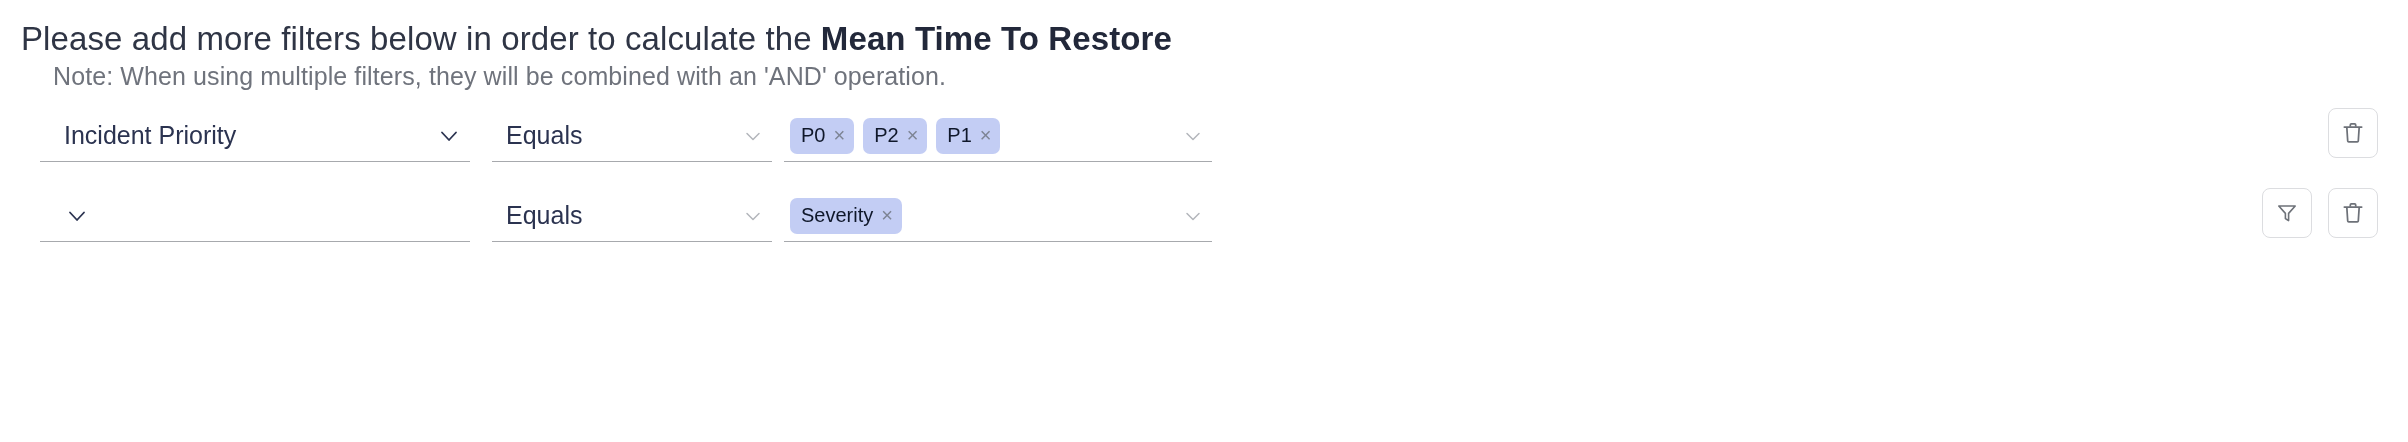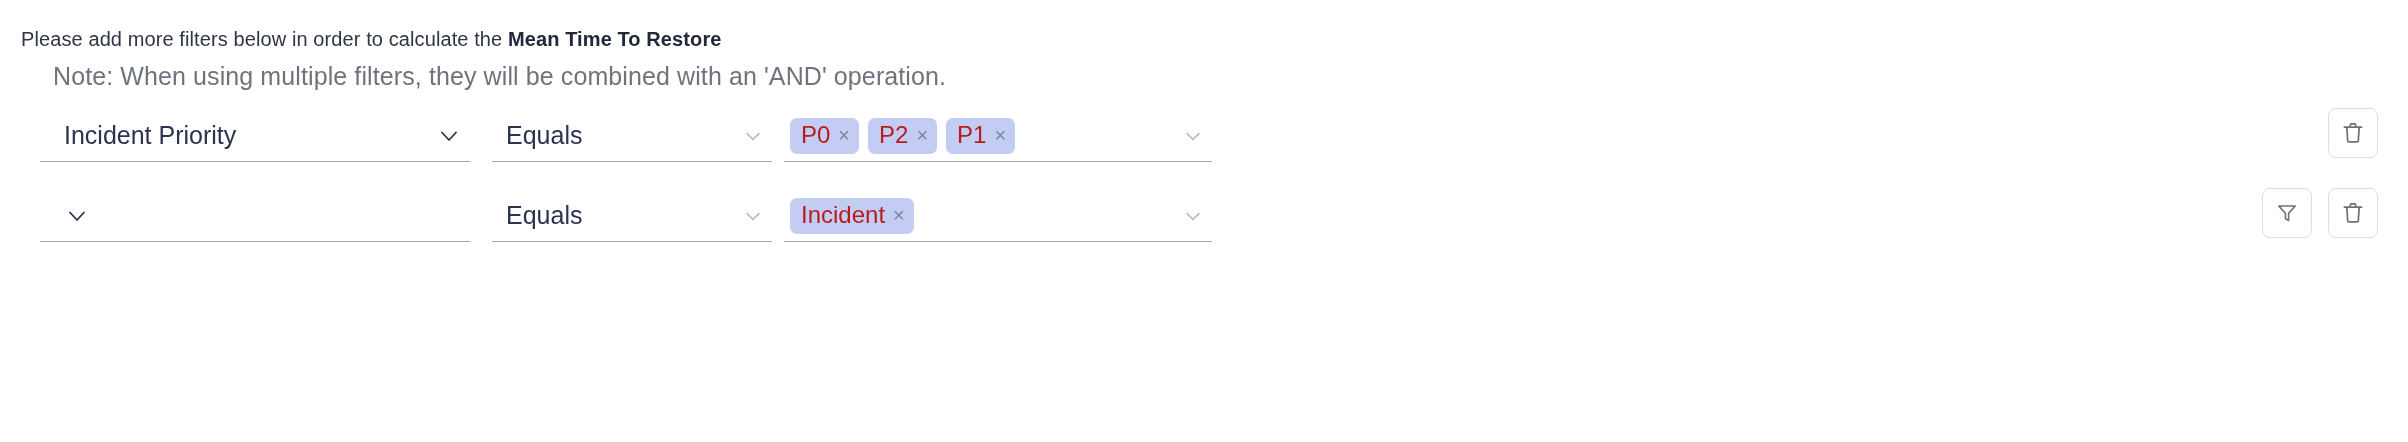--- a/index.html
+++ b/index.html
@@ -20,21 +20,21 @@
     width: 2408px;
     height: 442px;
     padding: 0;
   }
 
   
   .header-line {
     position: absolute;
     left: 21px;
     top: 24px;
-    font-size: 20px;
+    font-size: 33px;
     line-height: 30px;
     color: #2f3545;
     white-space: nowrap;
     letter-spacing: 0.1px;
   }
   .header-line .metric-name {
     font-weight: 700;
     color: #22283a;
   }
   .note-line {
@@ -122,23 +122,23 @@
     display: inline-flex;
     align-items: center;
     gap: 8px;
     background: #c3cdf4;
     border-radius: 7px;
     padding: 5px 9px 6px 11px;
     height: 36px;
     white-space: nowrap;
   }
   .tag .tag-label {
-    font-size: 24px;
+    font-size: 20px;
     line-height: 24px;
-    color: #b91c1c;
+    color: #0f172a;
   }
   .tag .tag-remove {
     font-size: 20px;
     line-height: 20px;
     color: #7d8494;
     cursor: pointer;
     font-family: "Liberation Sans", sans-serif;
   }
 
   
@@ -254,21 +254,21 @@
         <span class="chev">
           <svg width="26" height="26" viewBox="0 0 26 26" fill="none">
             <path d="M7 10.5 L13 16.5 L19 10.5" stroke="#b3b6bb" stroke-width="1.5" stroke-linecap="round" stroke-linejoin="round"></path>
           </svg>
         </span>
       </div>
 
       <div class="values-cell">
         <span class="tag-wrap">
           <span class="tag">
-            <span class="tag-label">Incident</span>
+            <span class="tag-label">Severity</span>
             <span class="tag-remove">×</span>
           </span>
         </span>
         <span class="chev">
           <svg width="26" height="26" viewBox="0 0 26 26" fill="none">
             <path d="M7 10.5 L13 16.5 L19 10.5" stroke="#b3b6bb" stroke-width="1.5" stroke-linecap="round" stroke-linejoin="round"></path>
           </svg>
         </span>
       </div>
 

